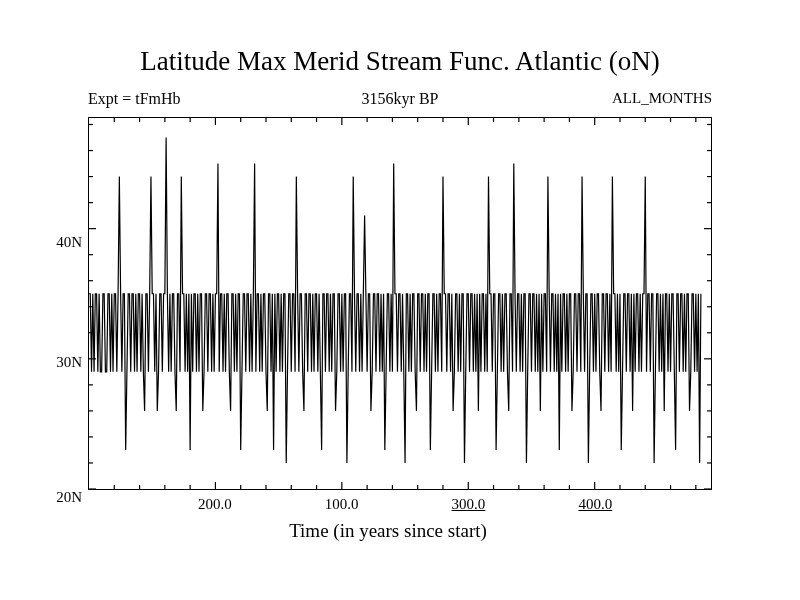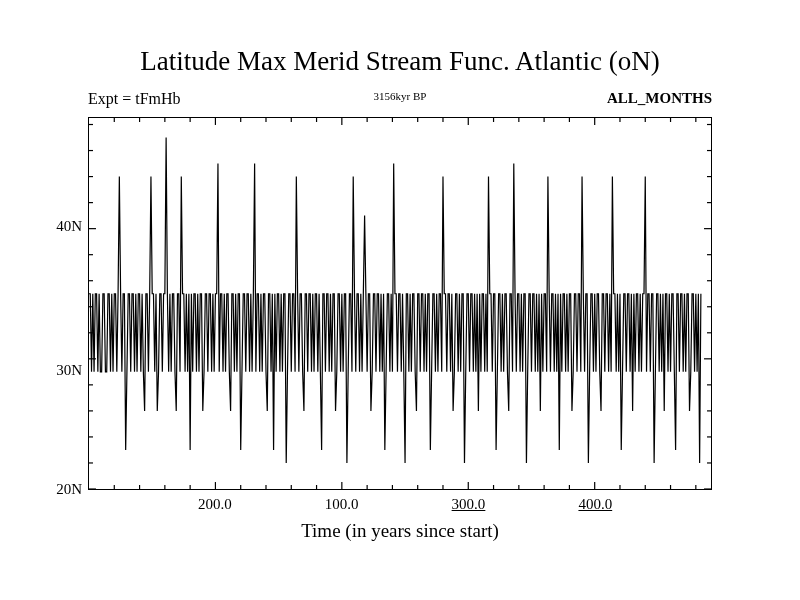--- a/index.html
+++ b/index.html
@@ -43,28 +43,27 @@
     left: 0;
     top: 0;
     font-size: 16px;
   }
   #subtitle-center {
     position: absolute;
     left: 0;
     top: 0;
     width: 624px;
     text-align: center;
-    font-size: 11px;
+    font-size: 16px;
   }
   #subtitle-right {
     position: absolute;
     right: 0;
     top: 0;
     font-size: 15px;
-    font-weight: bold;
   }
   #plot-frame {
     position: absolute;
     left: 88px;
     top: 117px;
     width: 624px;
     height: 373px;
     border: 1.5px solid #000000;
     box-sizing: border-box;
     background: #ffffff;
@@ -97,21 +96,21 @@
     height: 22px;
   }
   .xtick-label {
     position: absolute;
     font-size: 15px;
     transform: translateX(-50%);
     white-space: nowrap;
   }
   #x-axis-title {
     position: absolute;
-    left: 88px;
+    left: 76px;
     top: 520px;
     width: 624px;
     text-align: center;
     font-size: 19px;
   }
 </style>
 </head>
 <body>
 
 <div id="figure">
@@ -204,23 +203,23 @@
           <line x1="624" y1="58.89473684210526" x2="620" y2="58.89473684210526" stroke="#000" stroke-width="1.2"></line>
           <line x1="0" y1="32.71929824561403" x2="4" y2="32.71929824561403" stroke="#000" stroke-width="1.2"></line>
           <line x1="624" y1="32.71929824561403" x2="620" y2="32.71929824561403" stroke="#000" stroke-width="1.2"></line>
           <line x1="0" y1="6.543859649122851" x2="4" y2="6.543859649122851" stroke="#000" stroke-width="1.2"></line>
           <line x1="624" y1="6.543859649122851" x2="620" y2="6.543859649122851" stroke="#000" stroke-width="1.2"></line>
         </g>
     </svg>
   </div>
 
   <div id="y-axis-labels">
-      <div class="ytick-label" style="top: 364px; text-align: right;">20N</div>
-      <div class="ytick-label" style="top: 245px;">30N</div>
-      <div class="ytick-label" style="top: 101px; margin-left: 20px;">40N</div>
+      <div class="ytick-label" style="top: 372px; text-align: right;">20N</div>
+      <div class="ytick-label" style="top: 237px;">30N</div>
+      <div class="ytick-label" style="top: 117px; margin-left: 20px;">40N</div>
     </div>
   <div id="x-axis-labels">
       <div class="xtick-label" style="left: 126.829px; top: 0px;">200.0</div>
       <div class="xtick-label" style="left: 253.659px; top: 0px;">100.0</div>
       <div class="xtick-label" style="left: 380.488px; top: 0px; text-decoration: underline;">300.0</div>
       <div class="xtick-label" style="left: 507.317px; top: 0px; text-decoration: underline;">400.0</div>
     </div>
   <div id="x-axis-title">Time (in years since start)</div>
 
 </div>

